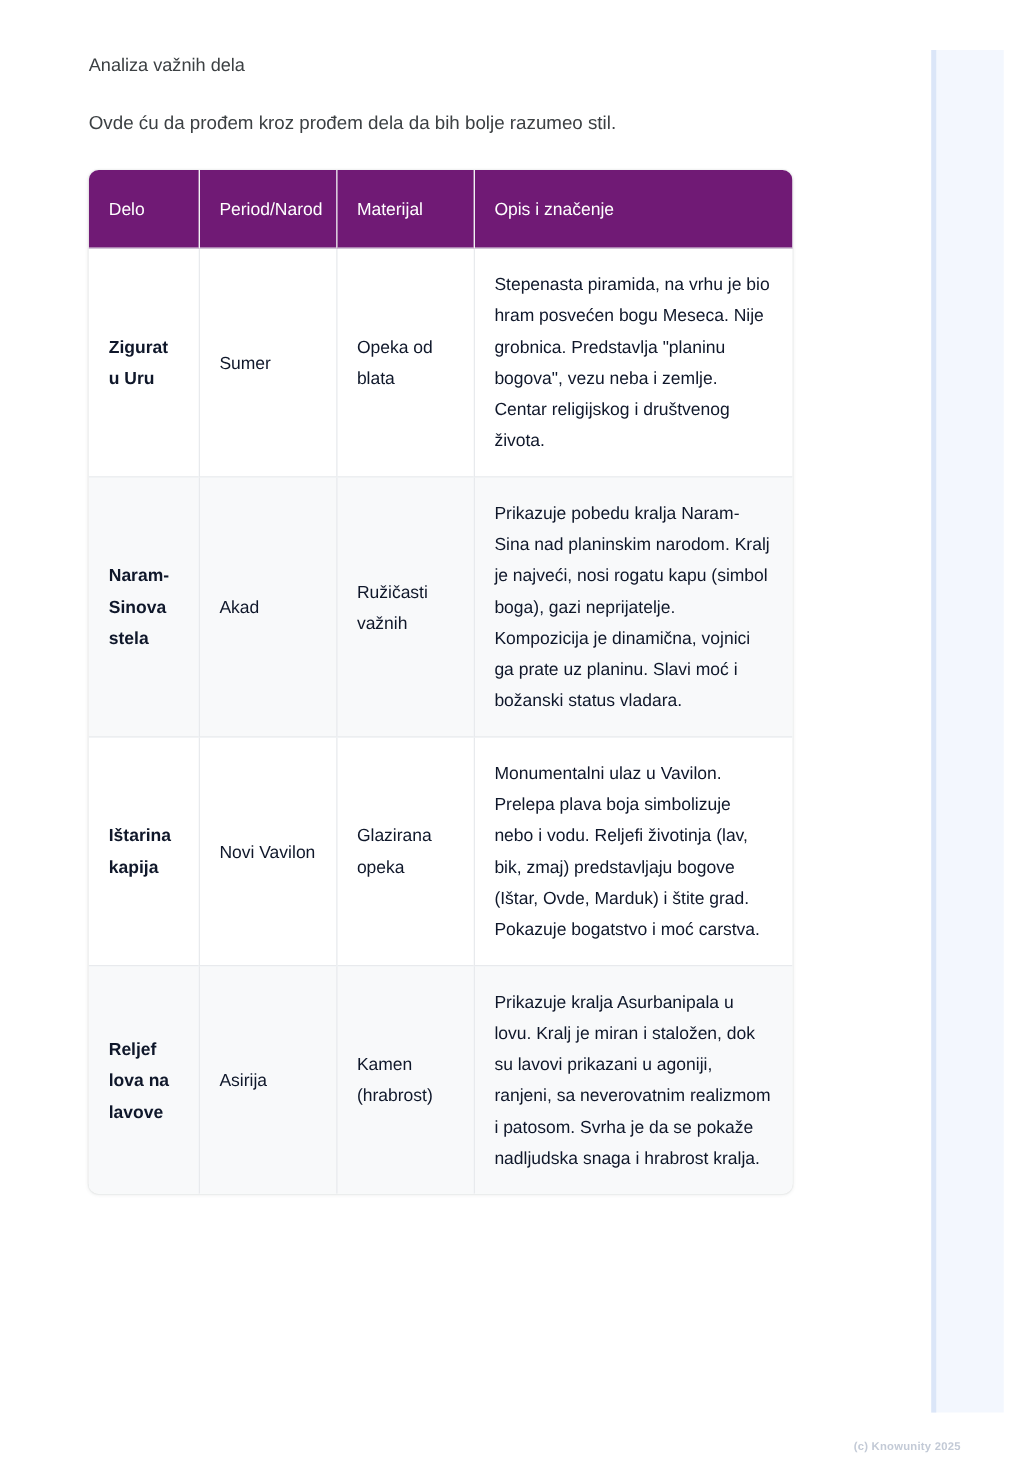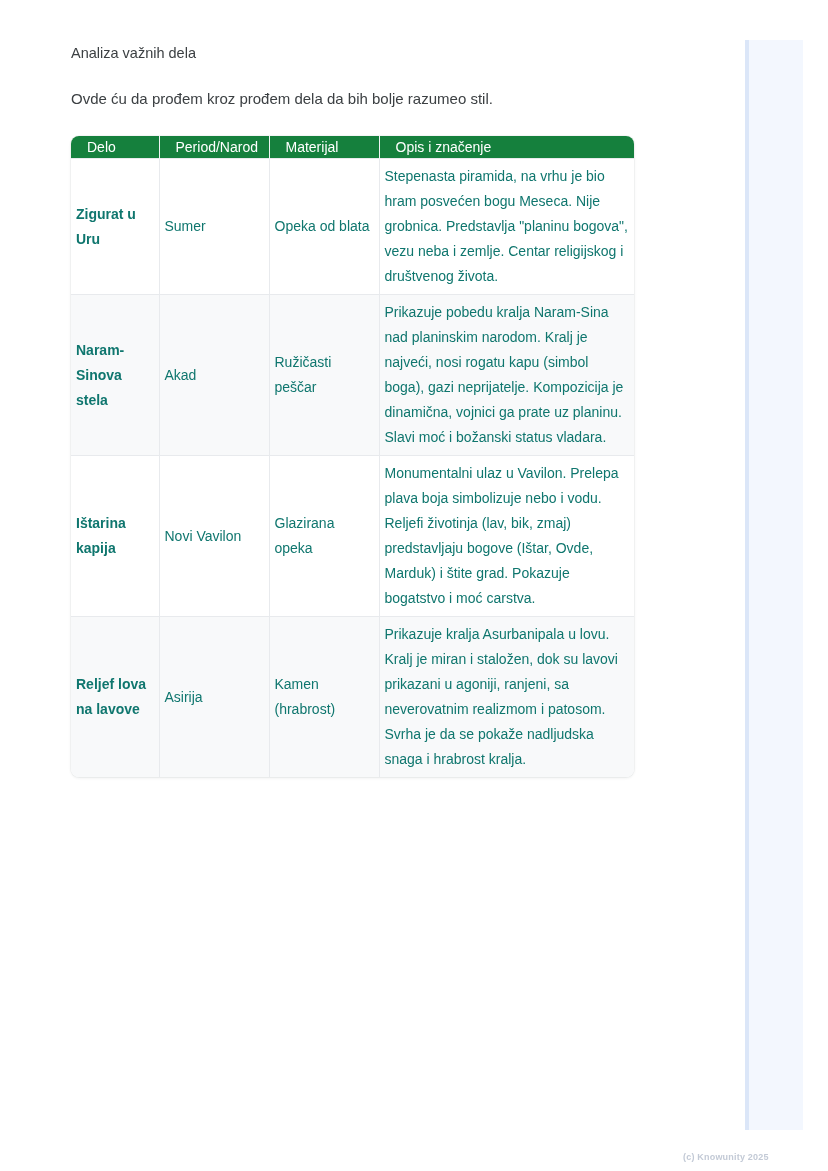--- a/index.html
+++ b/index.html
@@ -83,37 +83,37 @@
     border-collapse: collapse;
     table-layout: fixed;
   }
 
   table.data-table col.c-delo      { width: 88px;  }
   table.data-table col.c-period    { width: 110px; }
   table.data-table col.c-material  { width: 110px; }
   table.data-table col.c-opis      { width: 255px; }
 
   table.data-table thead th {
-    background: #15803d;
+    background: #701a75;
     color: #ffffff;
     font-size: 14px;
     font-weight: 400;
     text-align: left;
-    padding: 3px 16px;
+    padding: 23px 16px;
     border-right: 1px solid #f1f3f4;
     vertical-align: middle;
     white-space: nowrap;
   }
   table.data-table thead th:last-child { border-right: none; }
 
   table.data-table tbody td {
     font-size: 14px;
     line-height: 25px;
-    color: #0f766e;
-    padding: 5px;
+    color: #0f172a;
+    padding: 16px;
     border-right: 1px solid #e8eaed;
     border-top: 1px solid #e8eaed;
     vertical-align: middle;
     word-wrap: break-word;
   }
   table.data-table tbody td:last-child { border-right: none; }
 
   table.data-table tbody tr:nth-child(even) td {
     background: #f8f9fa;
   }
@@ -172,21 +172,21 @@
       <tbody>
         <tr>
           <td class="cell-title">Zigurat u Uru</td>
           <td>Sumer</td>
           <td>Opeka od blata</td>
           <td class="cell-desc">Stepenasta piramida, na vrhu je bio hram posvećen bogu Meseca. Nije grobnica. Predstavlja "planinu bogova", vezu neba i zemlje. Centar religijskog i društvenog života.</td>
         </tr>
         <tr>
           <td class="cell-title">Naram-Sinova stela</td>
           <td>Akad</td>
-          <td>Ružičasti peščar</td>
+          <td>Ružičasti važnih</td>
           <td class="cell-desc">Prikazuje pobedu kralja Naram-Sina nad planinskim narodom. Kralj je najveći, nosi rogatu kapu (simbol boga), gazi neprijatelje. Kompozicija je dinamična, vojnici ga prate uz planinu. Slavi moć i božanski status vladara.</td>
         </tr>
         <tr>
           <td class="cell-title">Ištarina kapija</td>
           <td>Novi Vavilon</td>
           <td>Glazirana opeka</td>
           <td class="cell-desc">Monumentalni ulaz u Vavilon. Prelepa plava boja simbolizuje nebo i vodu. Reljefi životinja (lav, bik, zmaj) predstavljaju bogove (Ištar, Ovde, Marduk) i štite grad. Pokazuje bogatstvo i moć carstva.</td>
         </tr>
         <tr>
           <td class="cell-title">Reljef lova na lavove</td>

